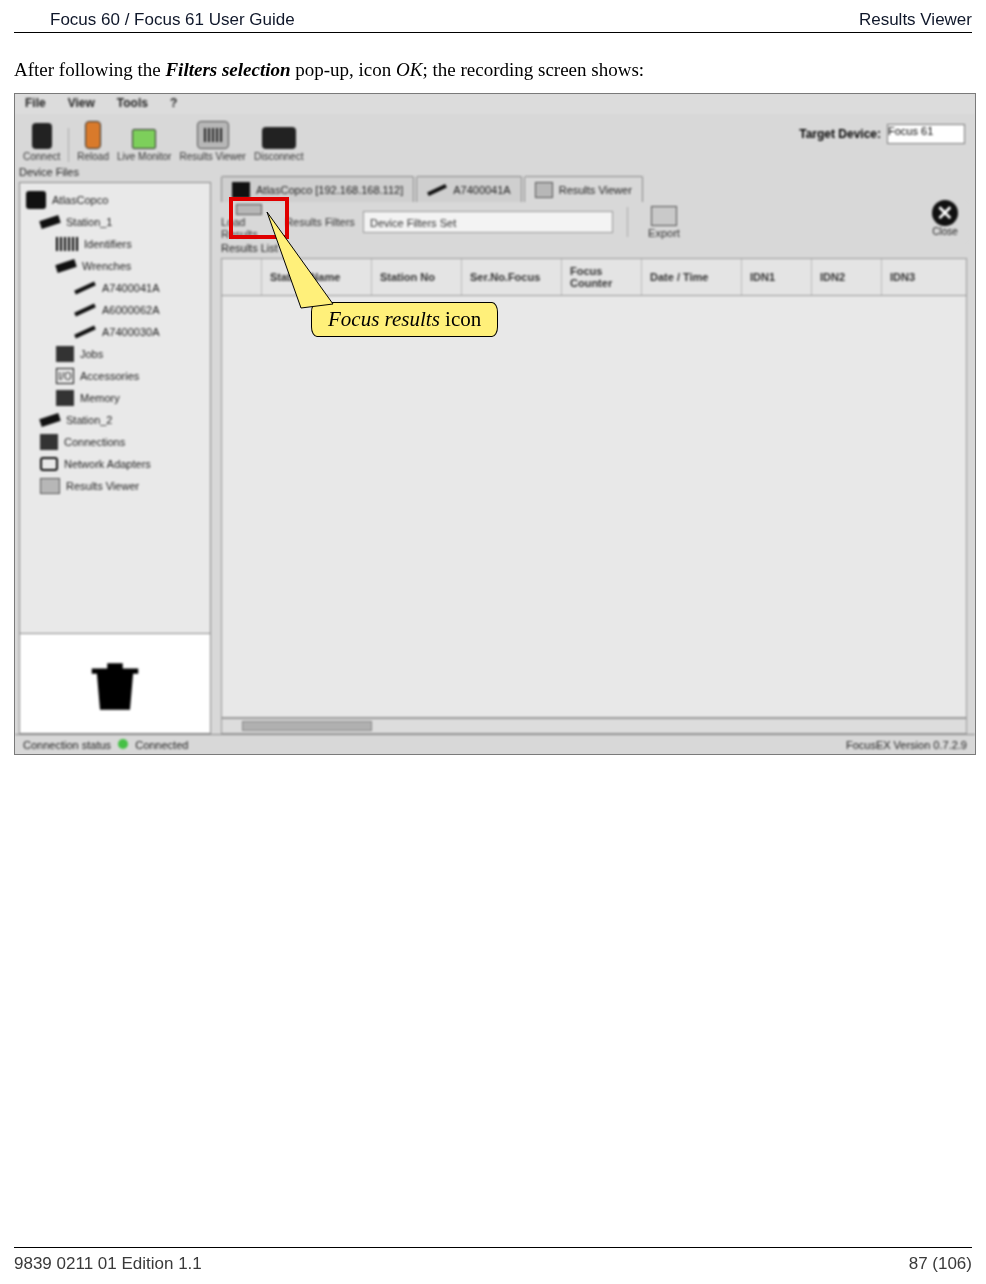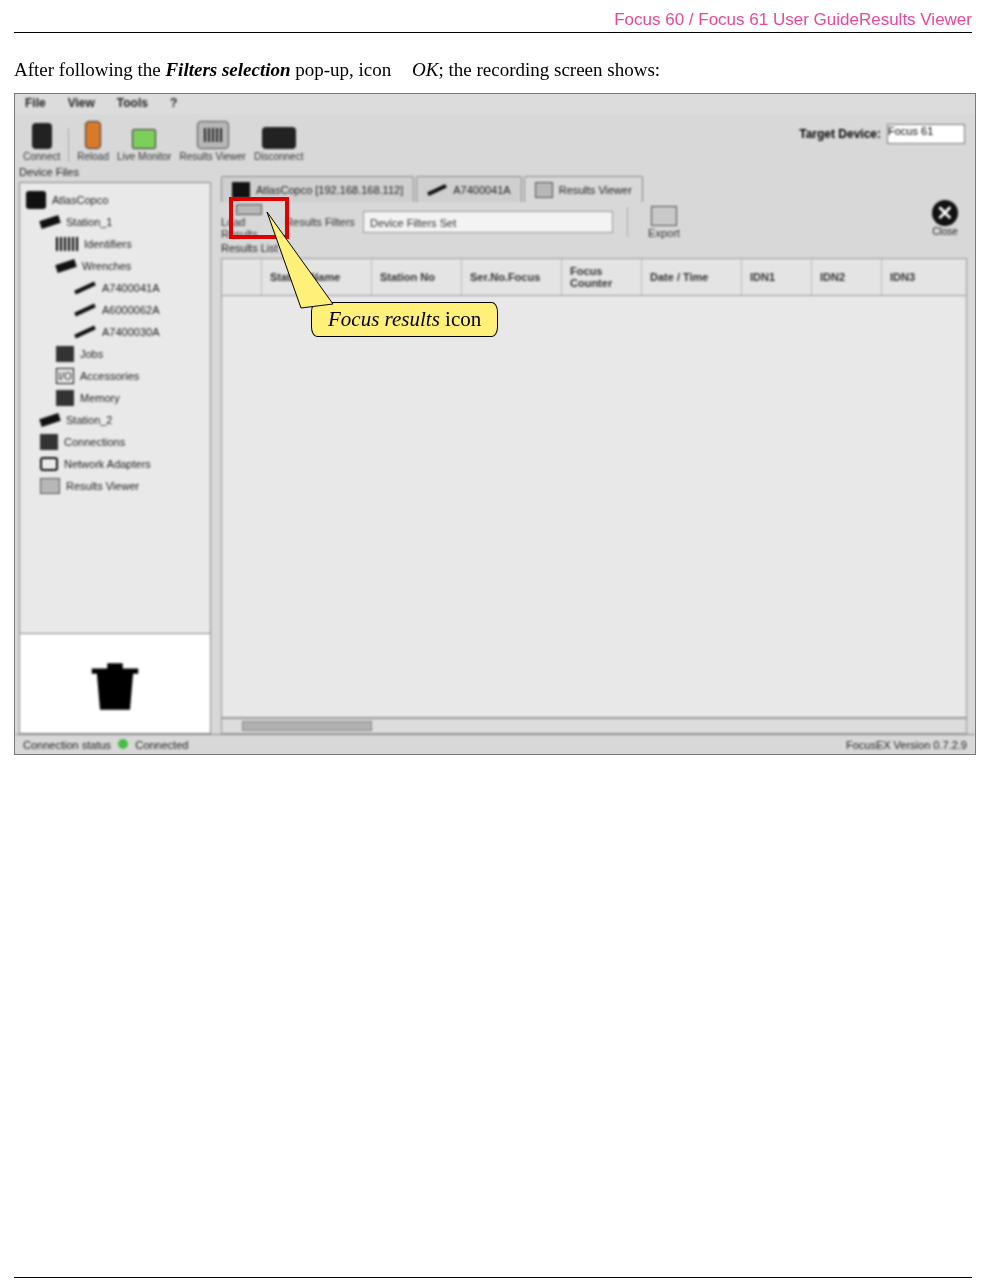--- a/index.html
+++ b/index.html
@@ -13,38 +13,38 @@
   .page {
     width: 986px;
     height: 1284px;
     box-sizing: border-box;
     padding: 10px 14px 0 14px;
     display: flex;
     flex-direction: column;
   }
   .header-row {
     display: flex;
-    justify-content: flex-end;
+    justify-content: space-between;
     font-family: Arial, Helvetica, sans-serif;
     font-size: 17px;
-    color: #ec4899;
+    color: #0f172a;
     margin-bottom: 2px;
     margin-left: 36px;
   }
   .header-rule {
     border: none;
     border-top: 1px solid #000;
     margin: 0 0 16px 0;
   }
   .instruction {
     font-size: 19px;
     margin: 10px 0 12px 0;
   }
   .instruction .bold-italic { font-weight: bold; font-style: italic; }
-  .instruction .italic { font-style: italic; margin-left: 16px; }
+  .instruction .italic { font-style: italic; }
 
   
   .shot {
     position: relative;
     width: 960px;
     height: 660px;
     background: #d8d8d8;
     border: 1px solid #7a7a7a;
     filter: blur(0);
     overflow: hidden;
@@ -409,13 +409,17 @@
         <polygon points="4,4 70,96 38,100" fill="#fff07a" stroke="#000" stroke-width="1"></polygon>
       </svg>
       <div class="balloon">
         <span>Focus results</span><span class="nonitalic"> icon</span>
       </div>
     </div>
   </div>
 
   <div class="spacer"></div>
   <hr class="footer-rule">
+  <div class="footer-row">
+    <span>9839 0211 01 Edition 1.1</span>
+    <span>87 (106)</span>
+  </div>
 </div>
 
 </body></html>

